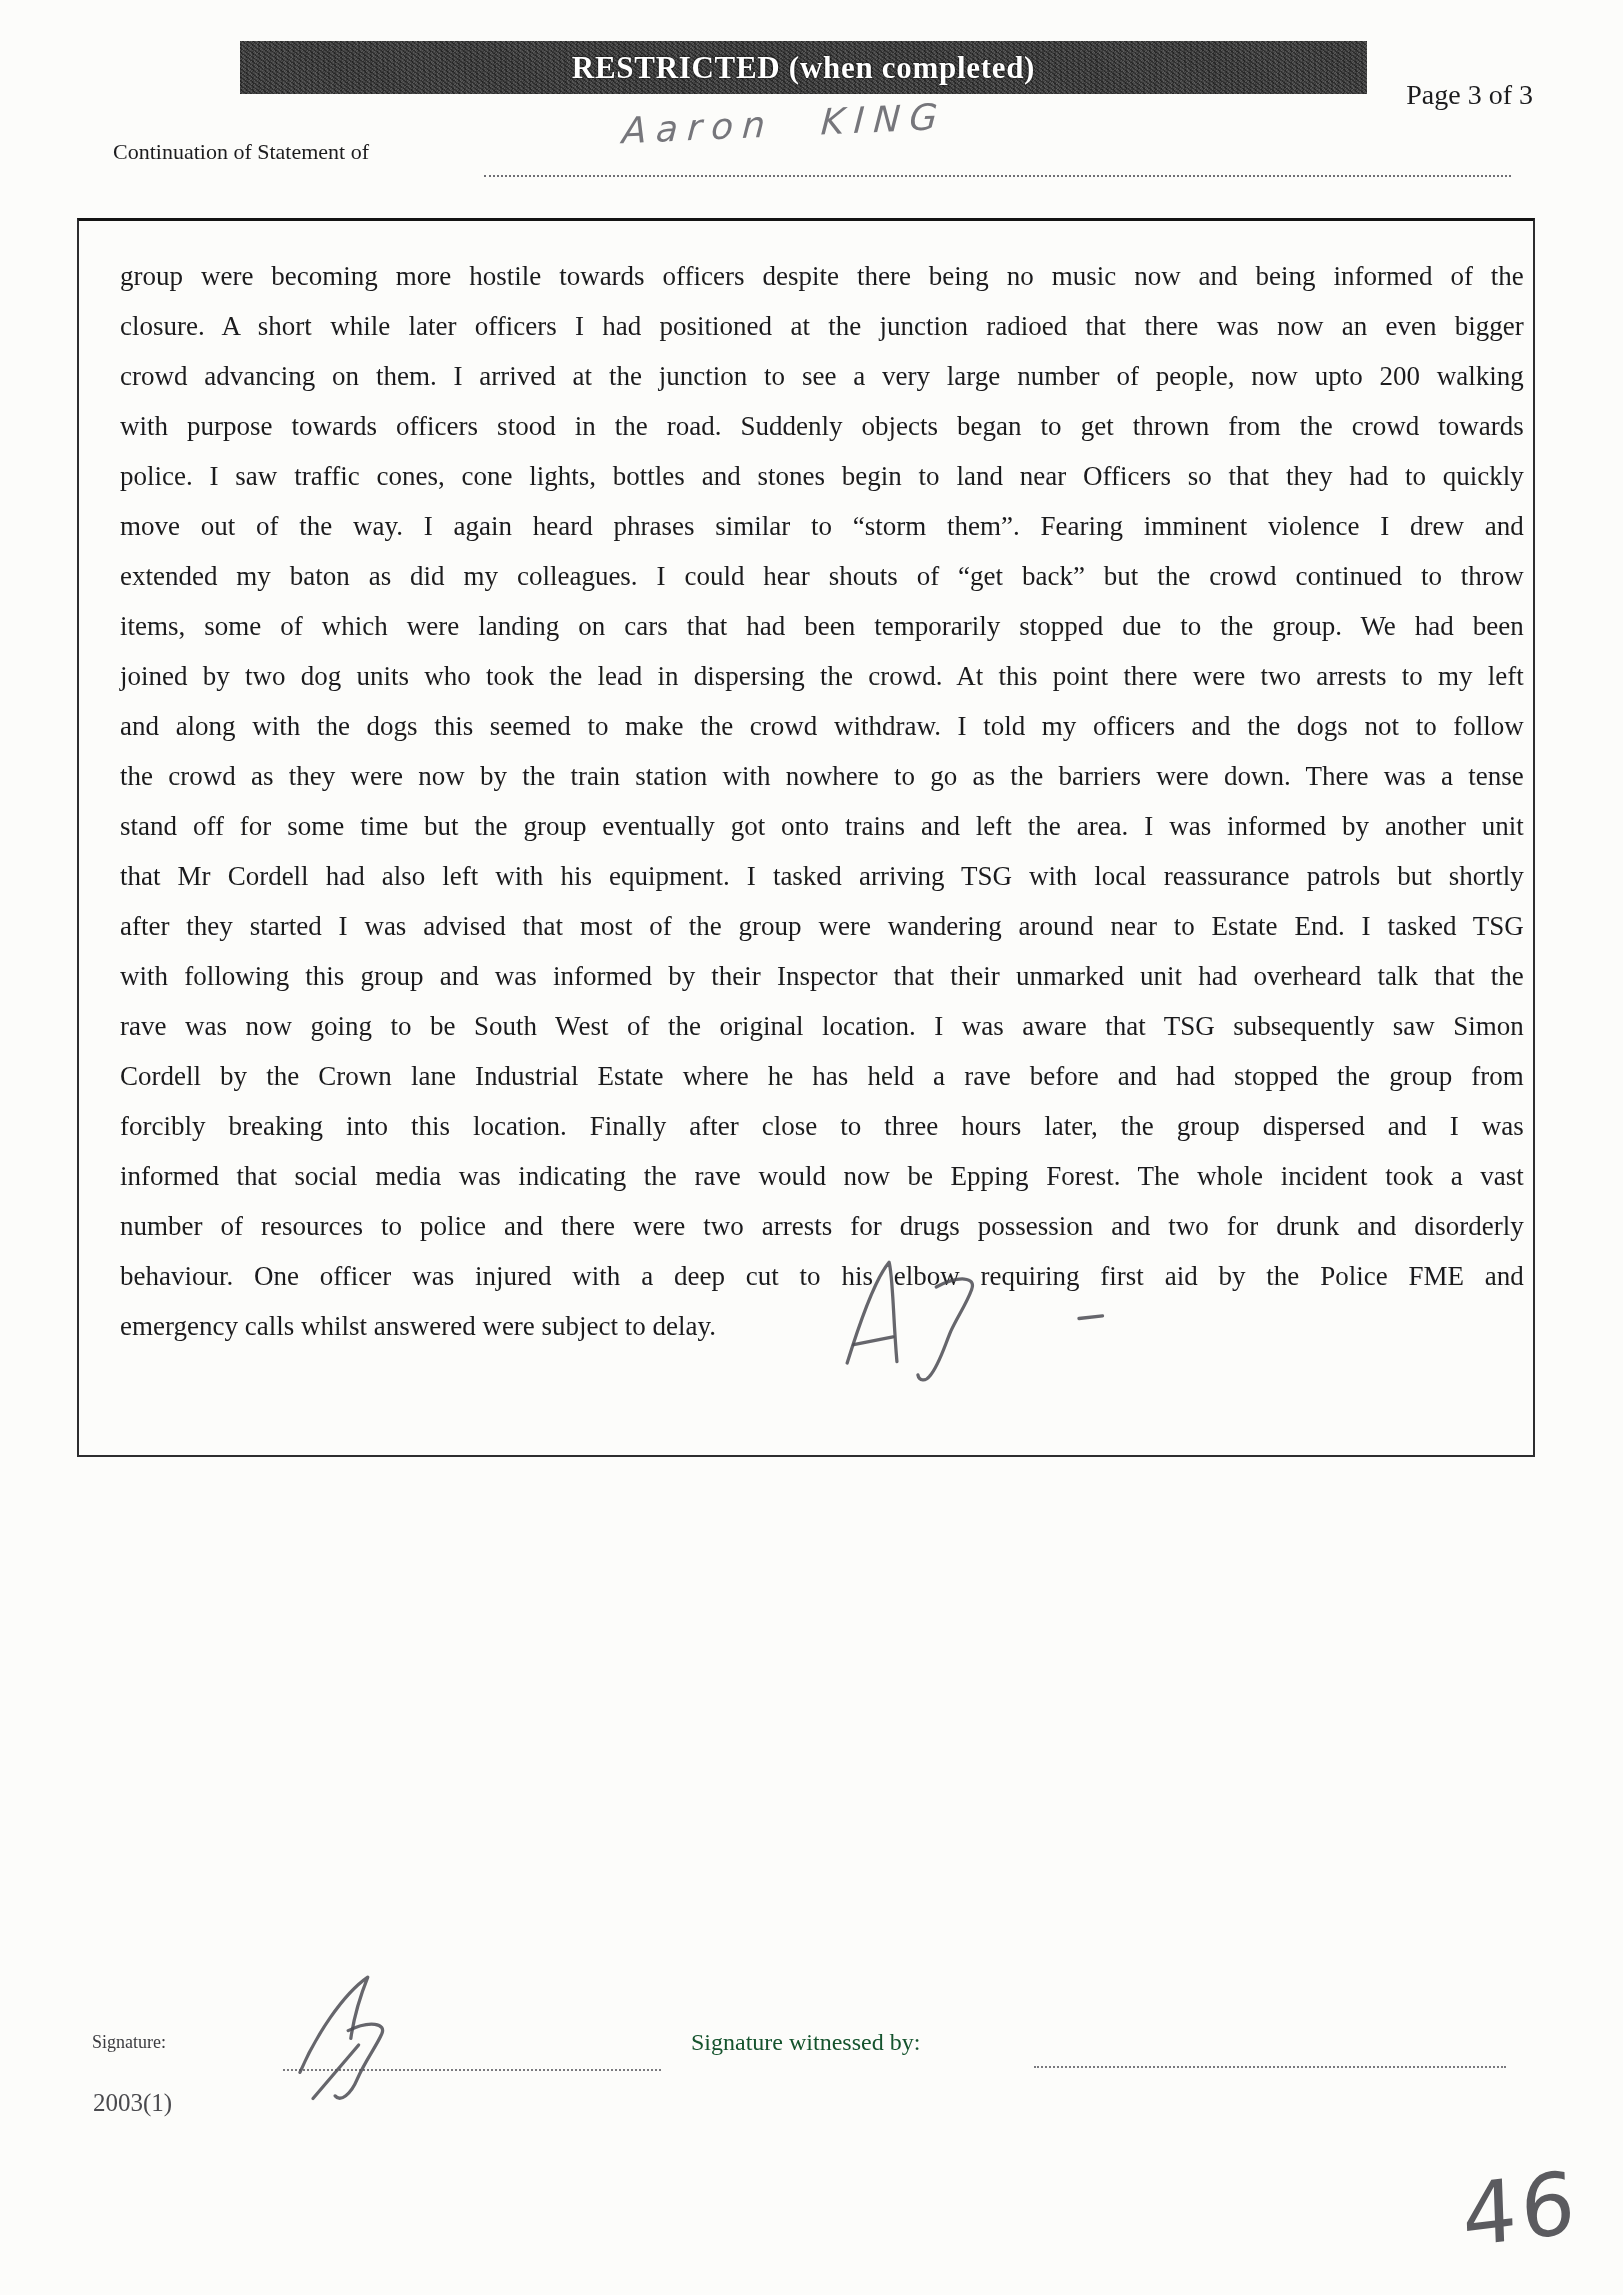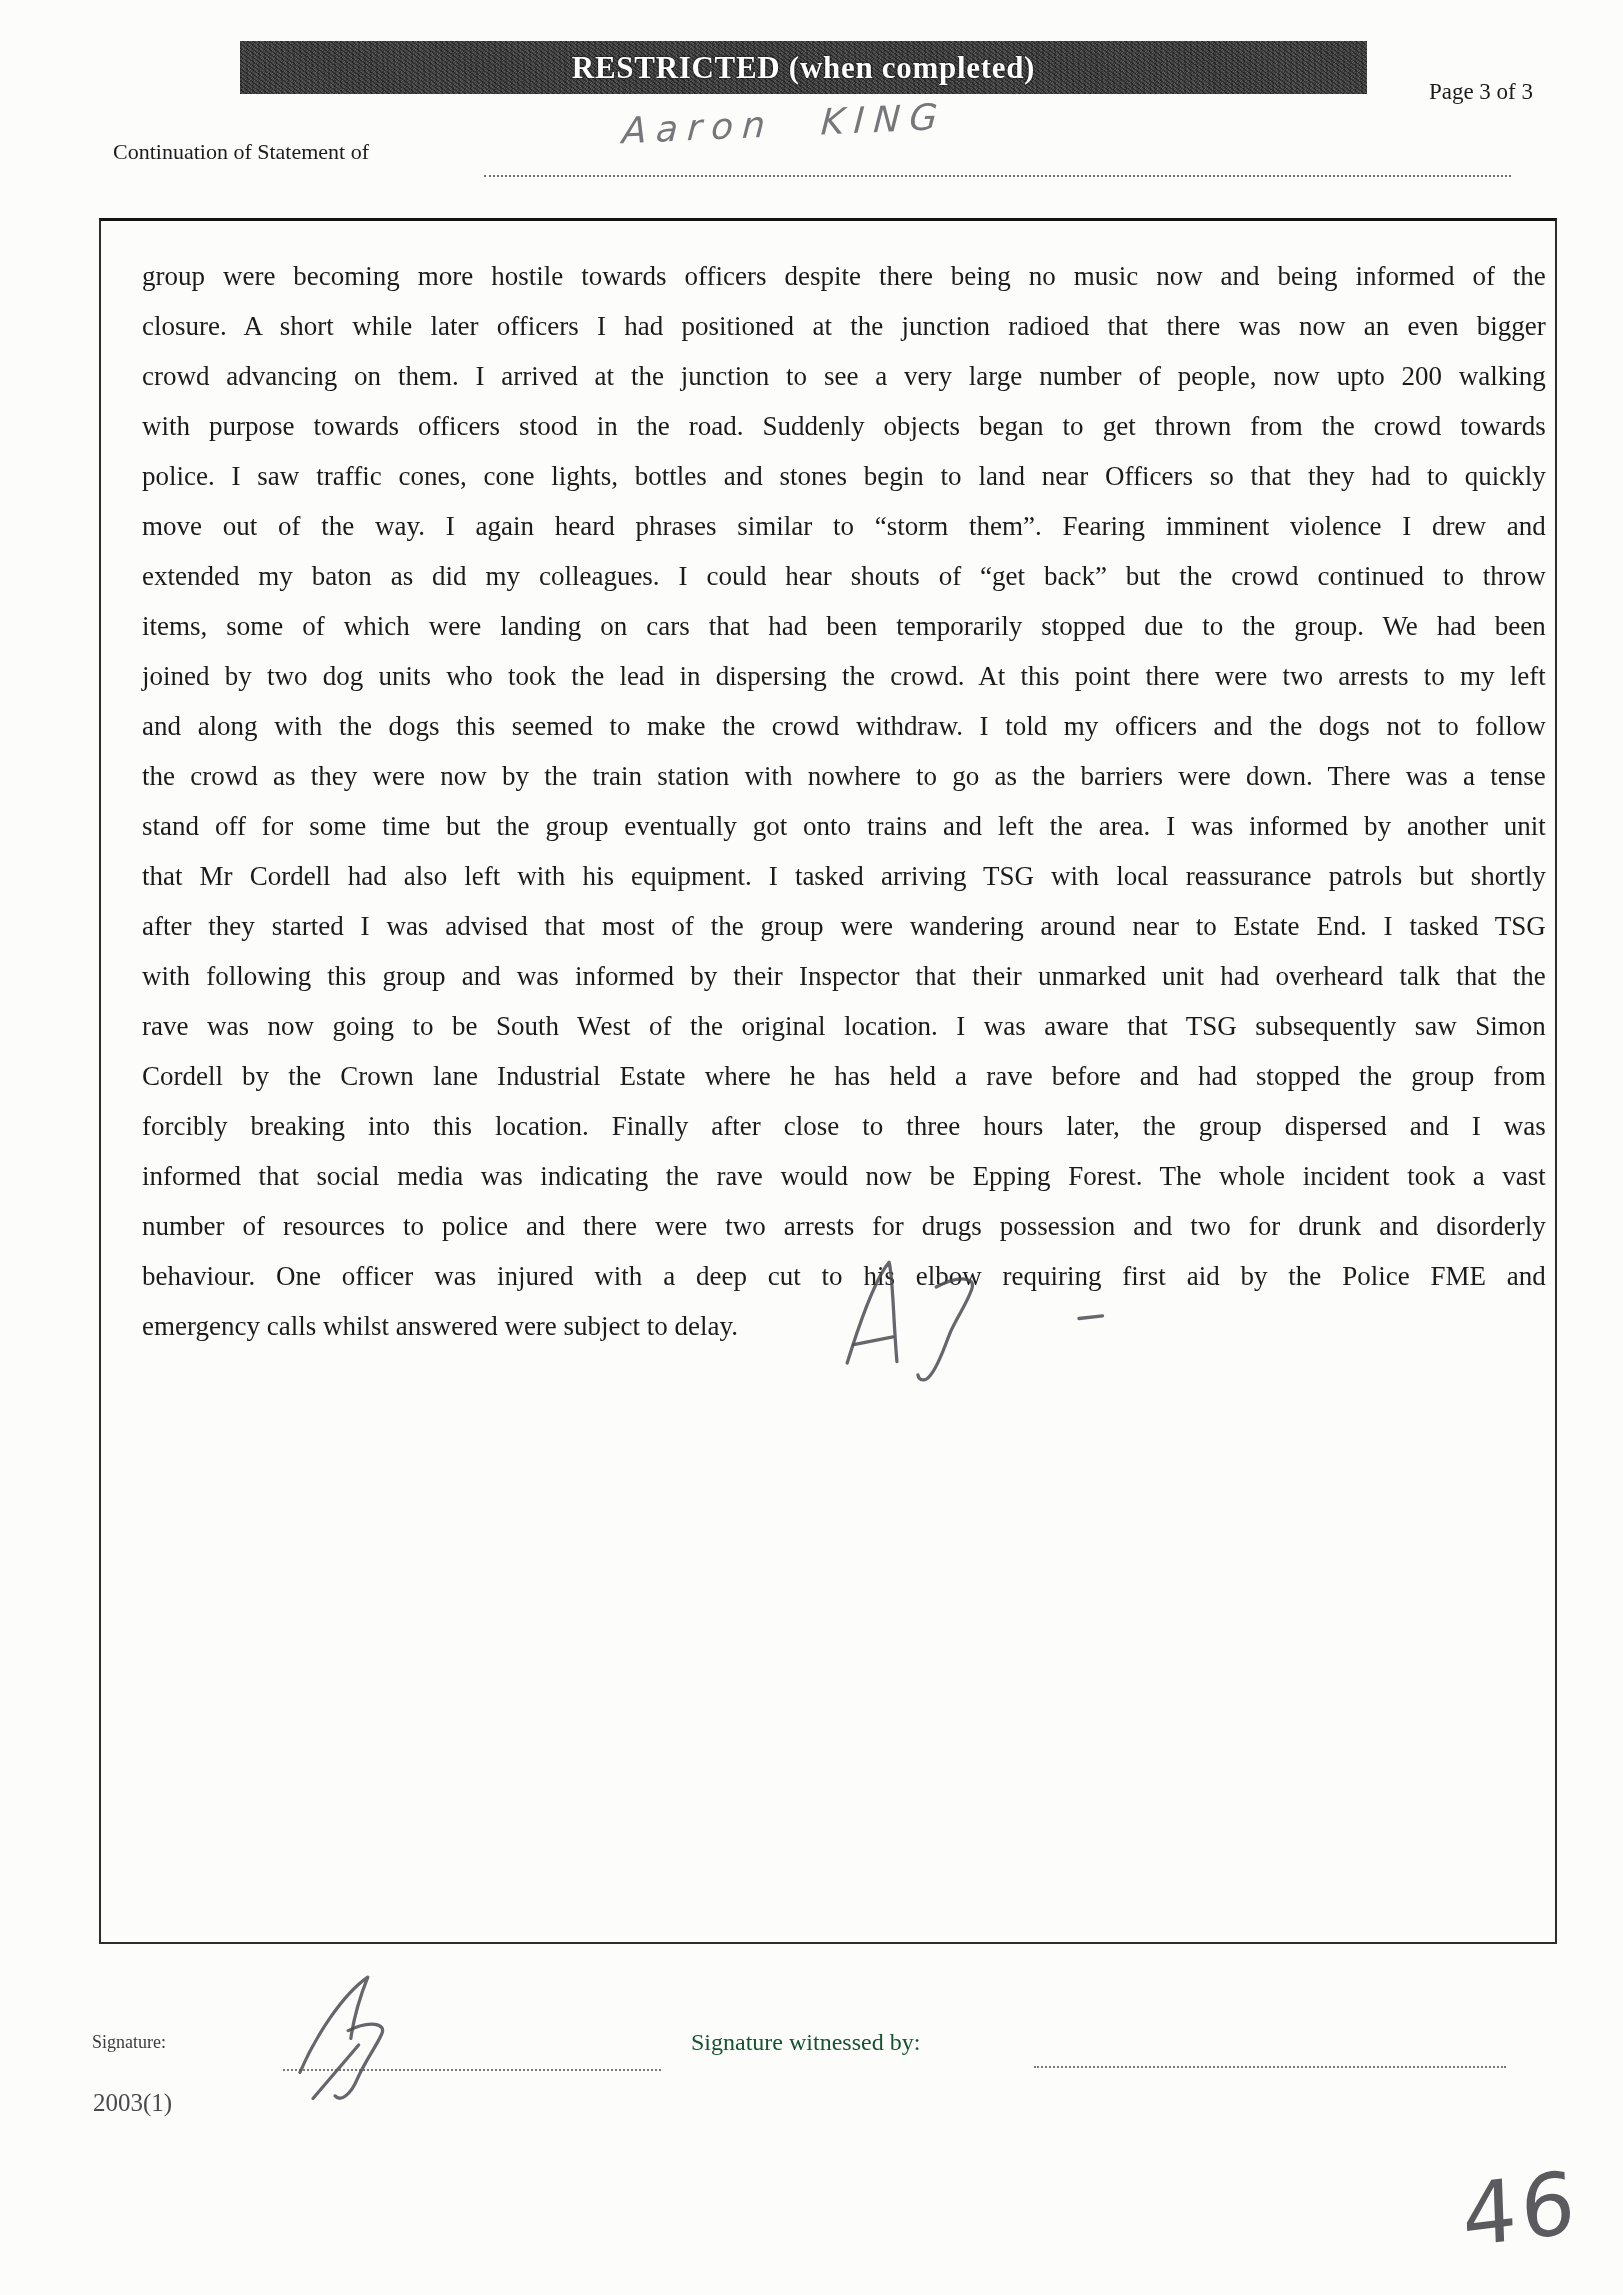--- a/index.html
+++ b/index.html
@@ -26,21 +26,21 @@
     display: flex; align-items: center; justify-content: center;
   }
   .banner-text {
     font-weight: bold; font-size: 31px; color: #ffffff;
     letter-spacing: 0.7px;
     text-shadow: 0 0 2.6px rgba(0,0,0,.9), 0 0 0.7px rgba(0,0,0,.9);
     font-family: "Liberation Serif", serif;
   }
   .page-indicator {
     position: absolute; right: 90px; top: 79px;
-    font-size: 23px;
+    font-size: 28px;
   }
   .continuation-label {
     position: absolute; left: 113px; top: 139px;
     font-size: 22px;
   }
   .continuation-name {
     position: absolute; left: 622px; top: 103px;
     font-size: 36px;
     font-family: "DejaVu Sans", sans-serif;
     font-style: italic;
@@ -51,25 +51,24 @@
   .continuation-dotline {
     position: absolute; left: 484px; top: 157px;
     width: 1027px; height: 18.3px;
     border-bottom: 2px dotted #6f6f74;
   }
 
   
   .statement-box {
     position: absolute;
     left: 77px; top: 218px;
-    width: 1458px; height: 1726px;
+    width: 1458px; height: 1239px;
     border: 2px solid #2d2d2f;
     border-top: 3.3px solid #141414;
     box-sizing: border-box;
-    margin-left: 22px;
   }
   .statement-text {
     position: absolute;
     left: 41px; top: 30px; right: 9.2px;
     font-size: 27px; line-height: 50px;
     color: #1b1b1d;
   }
   .stline { text-align: justify; text-align-last: justify; white-space: normal; }
   .stline.last { text-align: left; text-align-last: left; }
 

